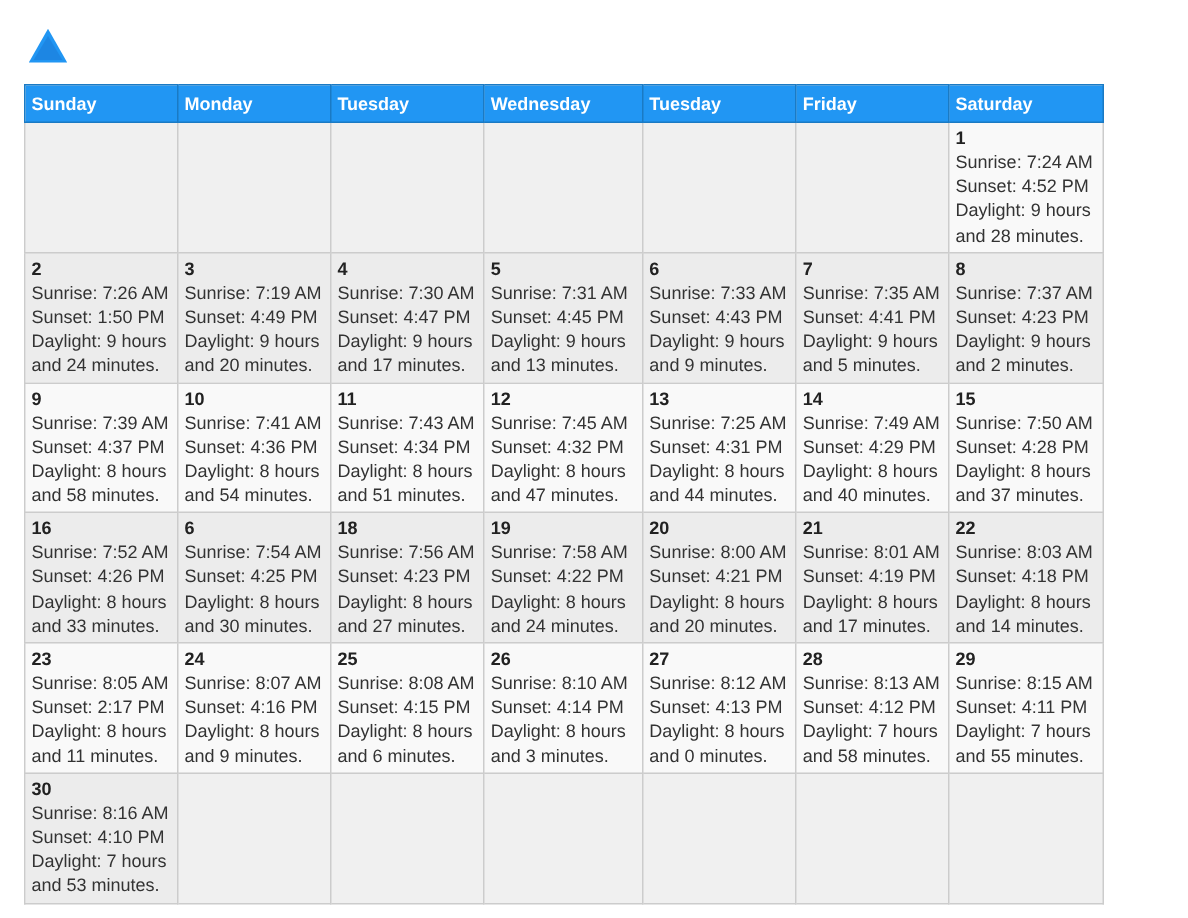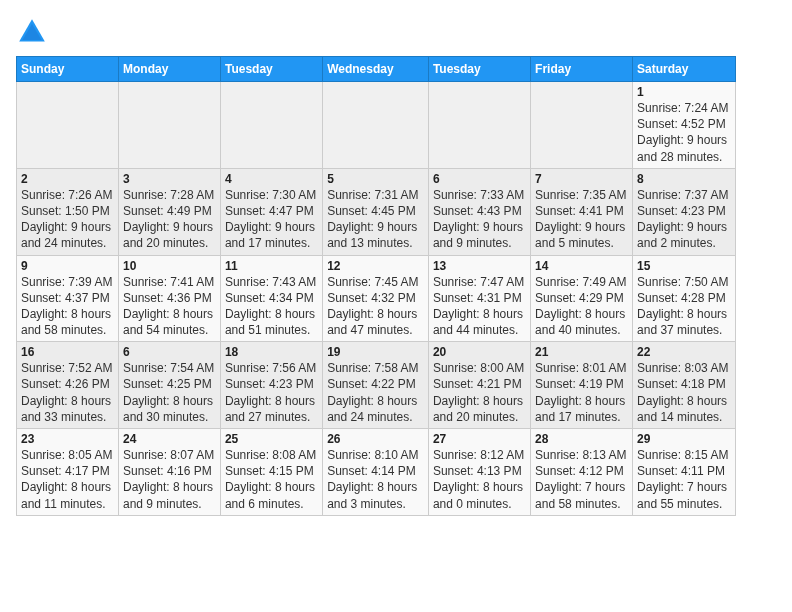--- a/index.html
+++ b/index.html
@@ -153,21 +153,21 @@
         </tr>
         <tr>
           <td>
             <span class="day-number">2</span>
             <div class="day-info">Sunrise: 7:26 AM
 Sunset: 1:50 PM
 Daylight: 9 hours and 24 minutes.</div>
           </td>
           <td>
             <span class="day-number">3</span>
-            <div class="day-info">Sunrise: 7:28 AM
+            <div class="day-info">Sunrise: 7:19 AM
 Sunset: 4:49 PM
 Daylight: 9 hours and 20 minutes.</div>
           </td>
           <td>
             <span class="day-number">4</span>
             <div class="day-info">Sunrise: 7:30 AM
 Sunset: 4:47 PM
 Daylight: 9 hours and 17 minutes.</div>
           </td>
           <td>
@@ -215,21 +215,21 @@
 Daylight: 8 hours and 51 minutes.</div>
           </td>
           <td>
             <span class="day-number">12</span>
             <div class="day-info">Sunrise: 7:45 AM
 Sunset: 4:32 PM
 Daylight: 8 hours and 47 minutes.</div>
           </td>
           <td>
             <span class="day-number">13</span>
-            <div class="day-info">Sunrise: 7:47 AM
+            <div class="day-info">Sunrise: 7:25 AM
 Sunset: 4:31 PM
 Daylight: 8 hours and 44 minutes.</div>
           </td>
           <td>
             <span class="day-number">14</span>
             <div class="day-info">Sunrise: 7:49 AM
 Sunset: 4:29 PM
 Daylight: 8 hours and 40 minutes.</div>
           </td>
           <td>
@@ -280,21 +280,21 @@
             <span class="day-number">22</span>
             <div class="day-info">Sunrise: 8:03 AM
 Sunset: 4:18 PM
 Daylight: 8 hours and 14 minutes.</div>
           </td>
         </tr>
         <tr>
           <td>
             <span class="day-number">23</span>
             <div class="day-info">Sunrise: 8:05 AM
-Sunset: 4:17 PM
+Sunset: 2:17 PM
 Daylight: 8 hours and 11 minutes.</div>
           </td>
           <td>
             <span class="day-number">24</span>
             <div class="day-info">Sunrise: 8:07 AM
 Sunset: 4:16 PM
 Daylight: 8 hours and 9 minutes.</div>
           </td>
           <td>
             <span class="day-number">25</span>
@@ -319,16 +319,30 @@
             <div class="day-info">Sunrise: 8:13 AM
 Sunset: 4:12 PM
 Daylight: 7 hours and 58 minutes.</div>
           </td>
           <td>
             <span class="day-number">29</span>
             <div class="day-info">Sunrise: 8:15 AM
 Sunset: 4:11 PM
 Daylight: 7 hours and 55 minutes.</div>
           </td>
+        </tr>
+        <tr class="last-row">
+          <td>
+            <span class="day-number">30</span>
+            <div class="day-info">Sunrise: 8:16 AM
+Sunset: 4:10 PM
+Daylight: 7 hours and 53 minutes.</div>
+          </td>
+          <td class="empty-cell"></td>
+          <td class="empty-cell"></td>
+          <td class="empty-cell"></td>
+          <td class="empty-cell"></td>
+          <td class="empty-cell"></td>
+          <td class="empty-cell"></td>
         </tr>
       </tbody>
   </table>
 </div>
 
 </body></html>

